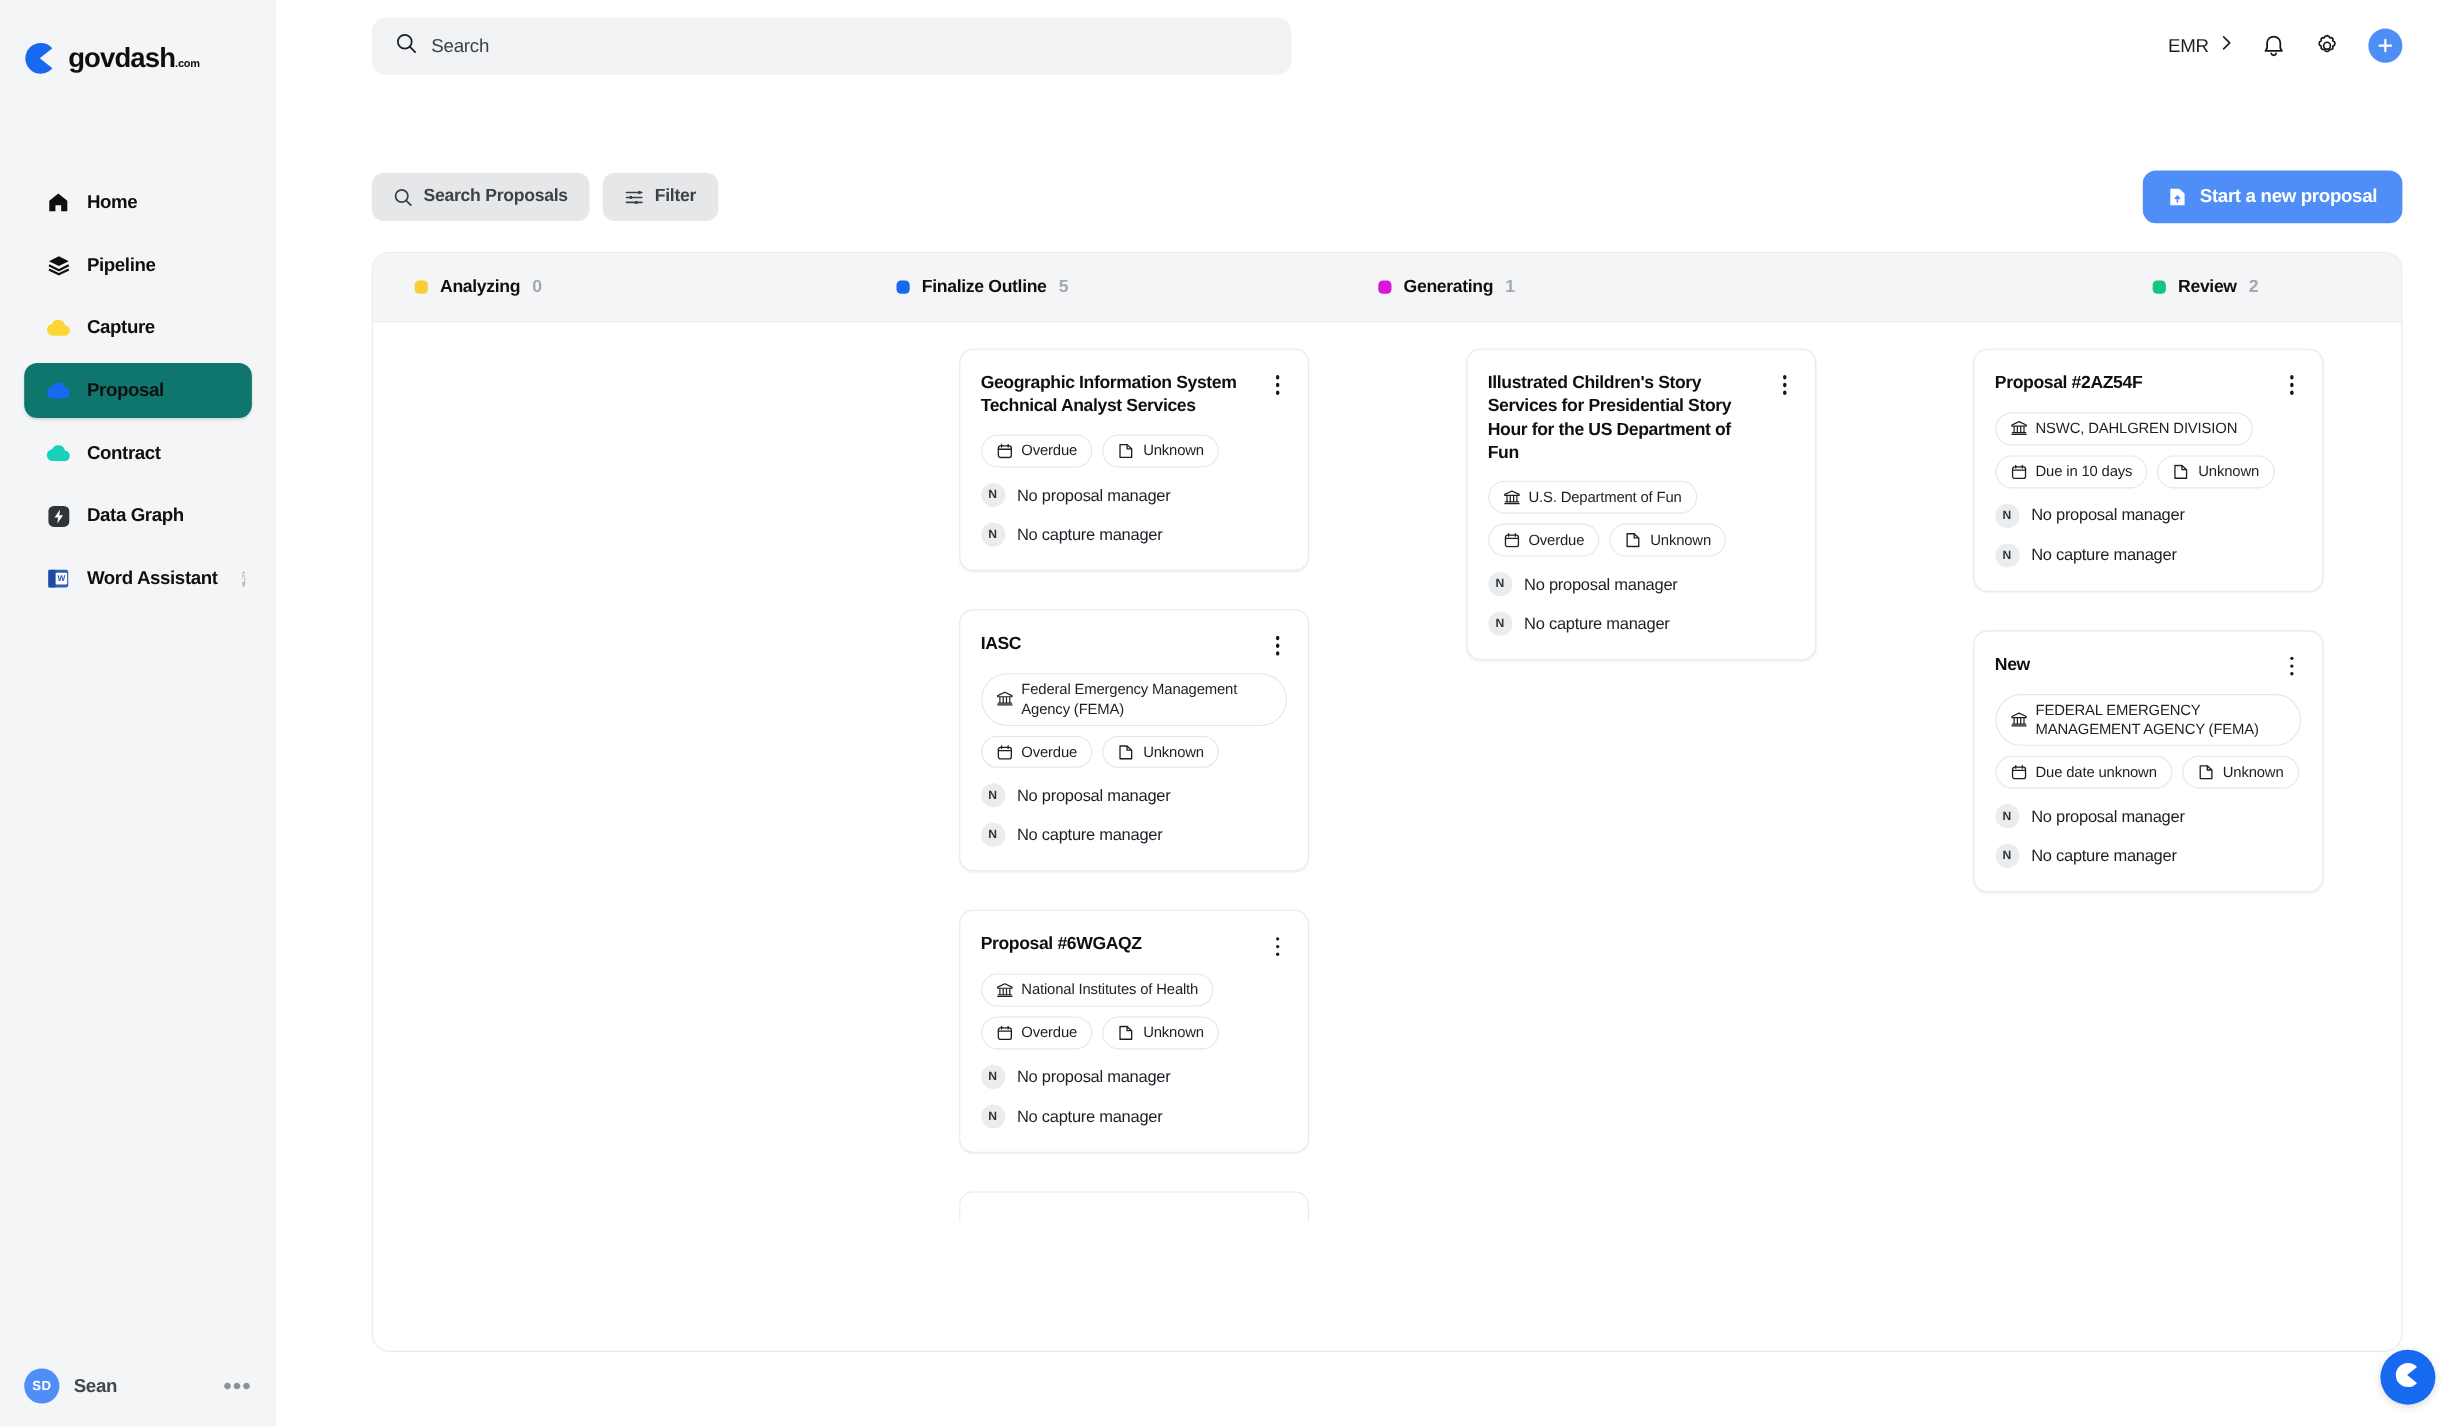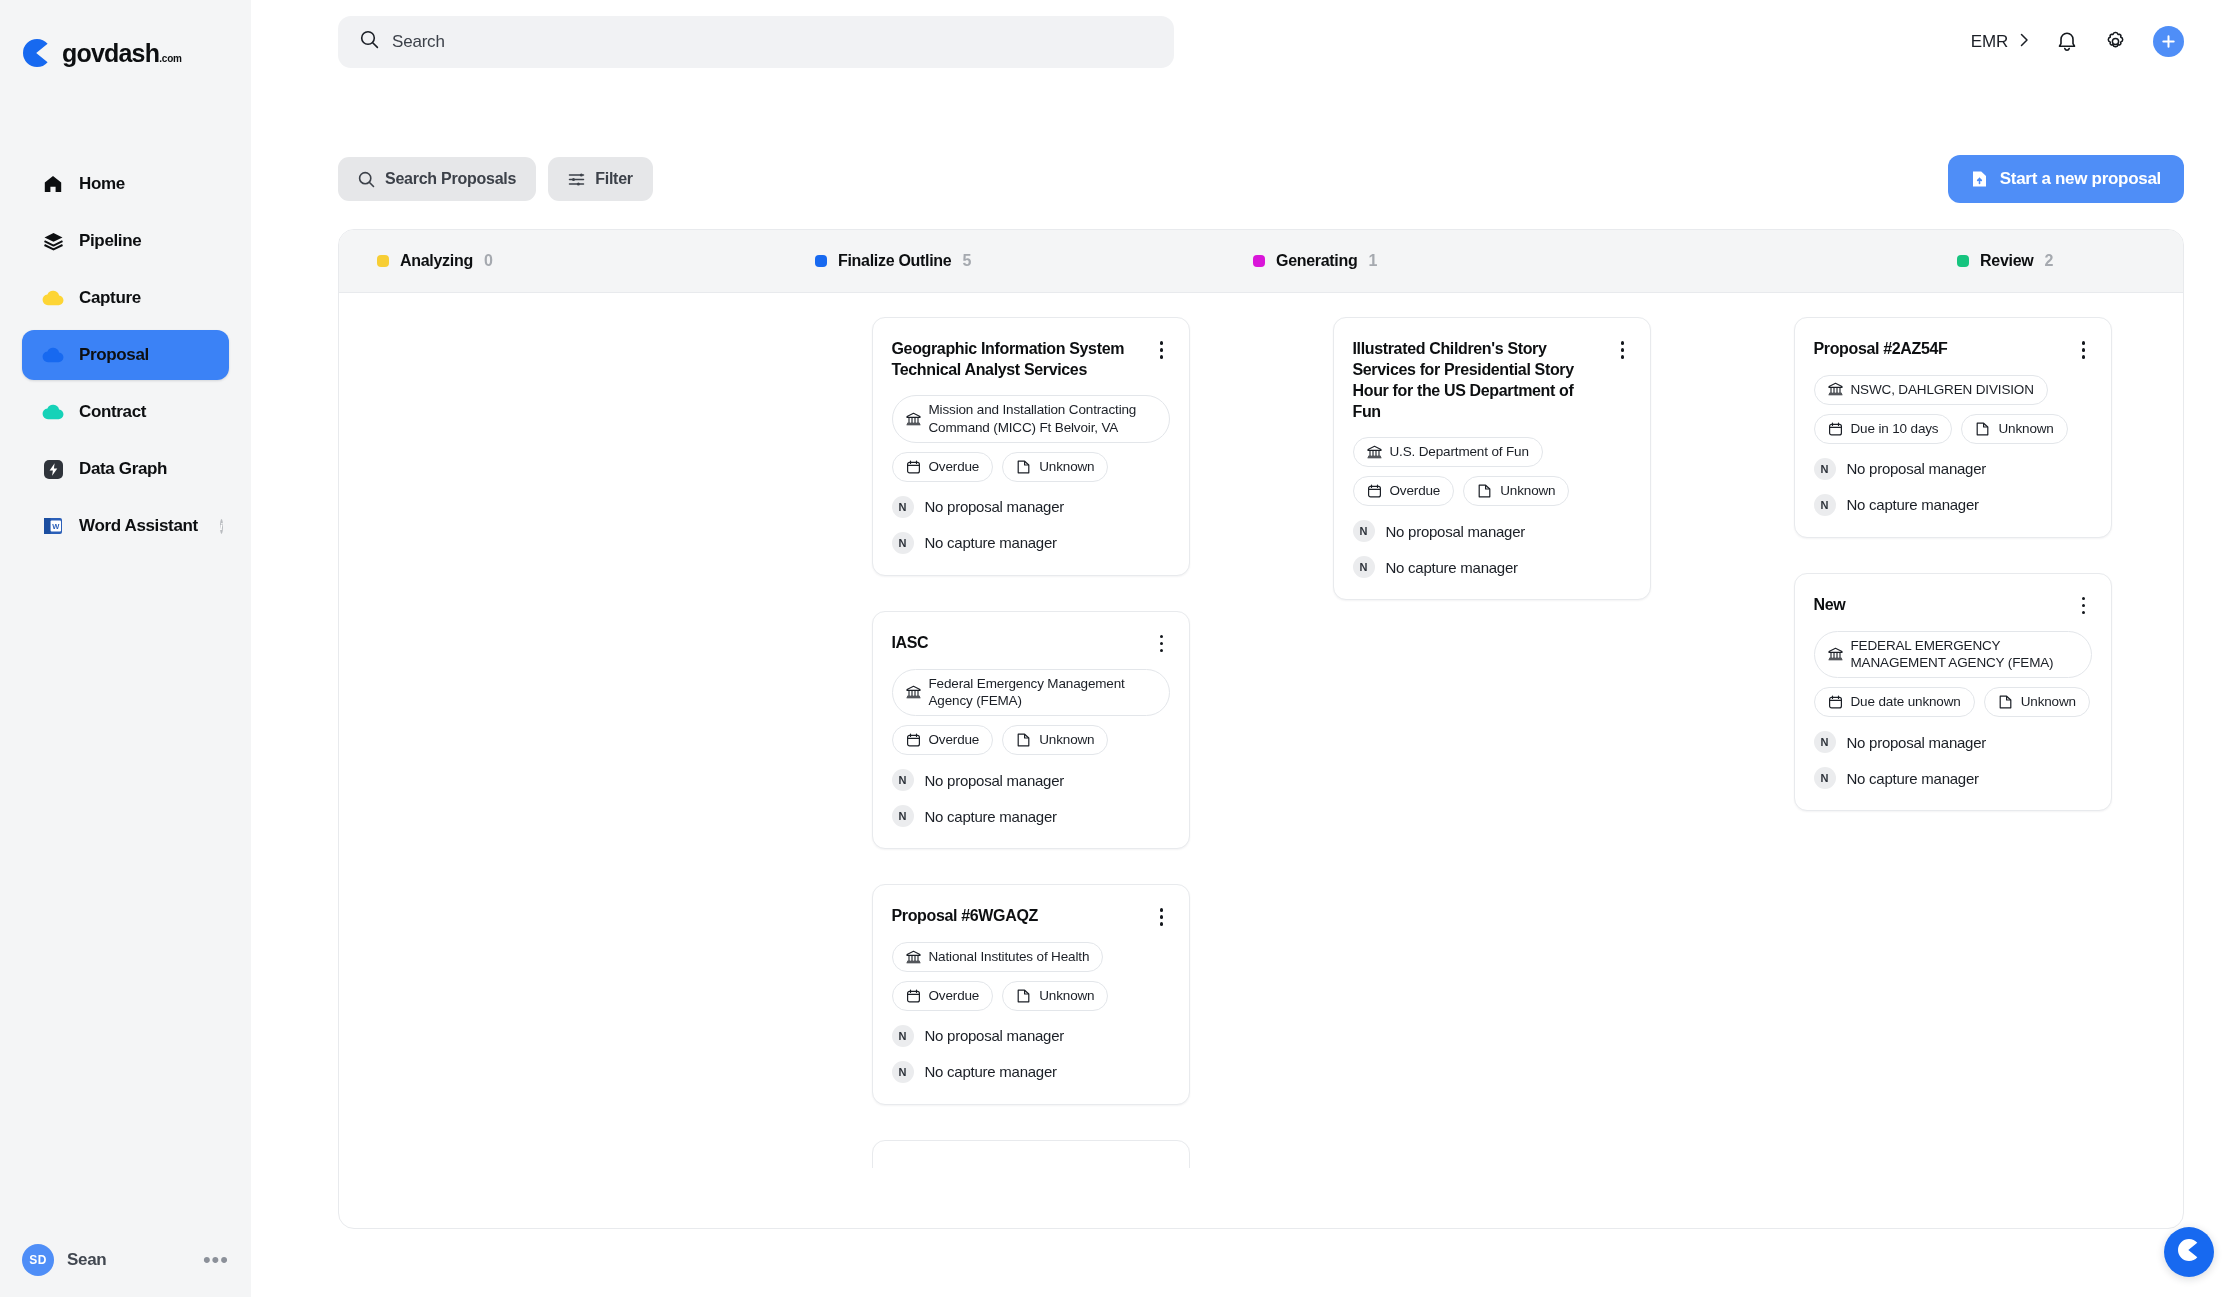--- a/index.html
+++ b/index.html
@@ -36,21 +36,21 @@
   .nav { margin-top: 81px; padding: 0 22px; }
   .nav-item {
     display: flex; align-items: center; gap: 15px;
     height: 50px;
     padding: 0 20px;
     border-radius: 12px;
     margin-bottom: 7px;
     cursor: pointer;
   }
   .nav-item.active {
-    background: #3b82f6;
+    background: #0f766e;
     box-shadow: 0 1px 3px rgba(16,24,40,.09), 0 1px 2px rgba(16,24,40,.05);
   }
   .nav-label {
     font-size: 17px; font-weight: 700; color: #0d0f11;
     letter-spacing: -0.35px; white-space: nowrap;
   }
   .nav-icon { width: 22px; height: 22px; flex: 0 0 22px; display: flex; align-items: center; justify-content: center; }
   .info-dot {
     width: 15px; height: 15px; border-radius: 50%;
     background: #b9bcc0; color: #fff;
@@ -409,29 +409,20 @@
         <div class="card">
           <div class="card-top">
             <div class="card-title">Geographic Information System Technical Analyst Services</div>
             <div class="dots-v">
                 <i></i>
                 <i></i>
                 <i></i>
               </div>
           </div>
           <div class="pill-row">
-            <span class="tag full">
-              <span style="display:flex">
-                <svg width="15" height="15" viewBox="0 0 15 15">
-                    <path d="M7.5 1.3 14 4.4v1H1v-1L7.5 1.3Z" stroke="#1b1f26" stroke-width="1.1" fill="none" stroke-linejoin="round"></path>
-                    <path d="M3 6v5M6 6v5M9 6v5M12 6v5M1 12.8h13M1.5 11.3h12" stroke="#1b1f26" stroke-width="1.1" stroke-linecap="round"></path>
-                  </svg>
-              </span>
-              <span>Mission and Installation Contracting Command (MICC) Ft Belvoir, VA</span>
-            </span>
             <span class="tag">
               <span style="display:flex">
                 <svg width="14" height="14" viewBox="0 0 14 14">
                     <rect x="1.1" y="2.4" width="11.8" height="10.5" rx="2" stroke="#1b1f26" stroke-width="1.2" fill="none"></rect>
                     <path d="M1.1 5.4h11.8M4 1.1v2.3M10 1.1v2.3" stroke="#1b1f26" stroke-width="1.2" stroke-linecap="round"></path>
                   </svg>
               </span>
               <span>Overdue</span>
             </span>
             <span class="tag">

